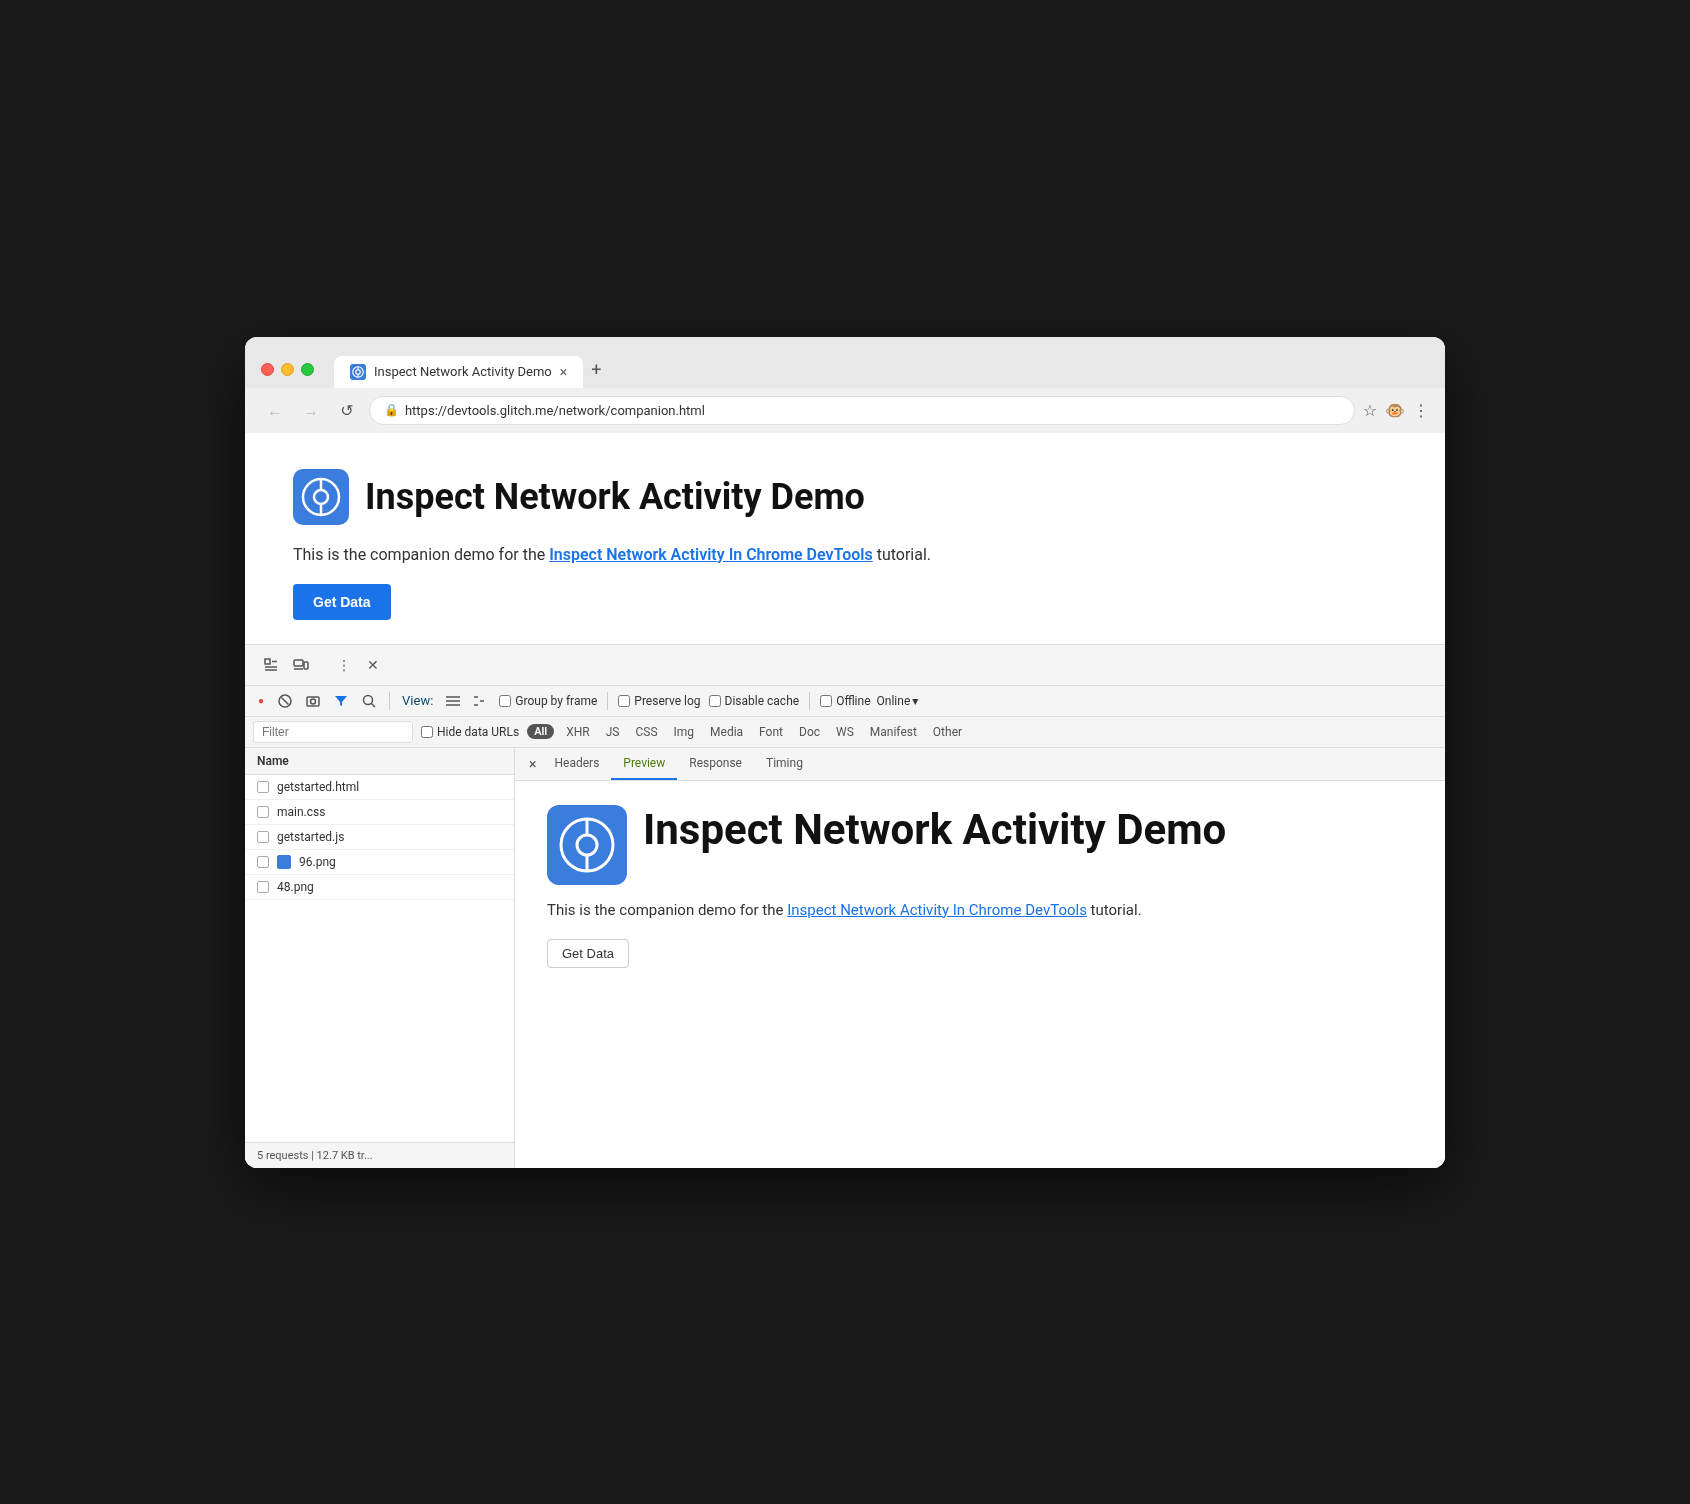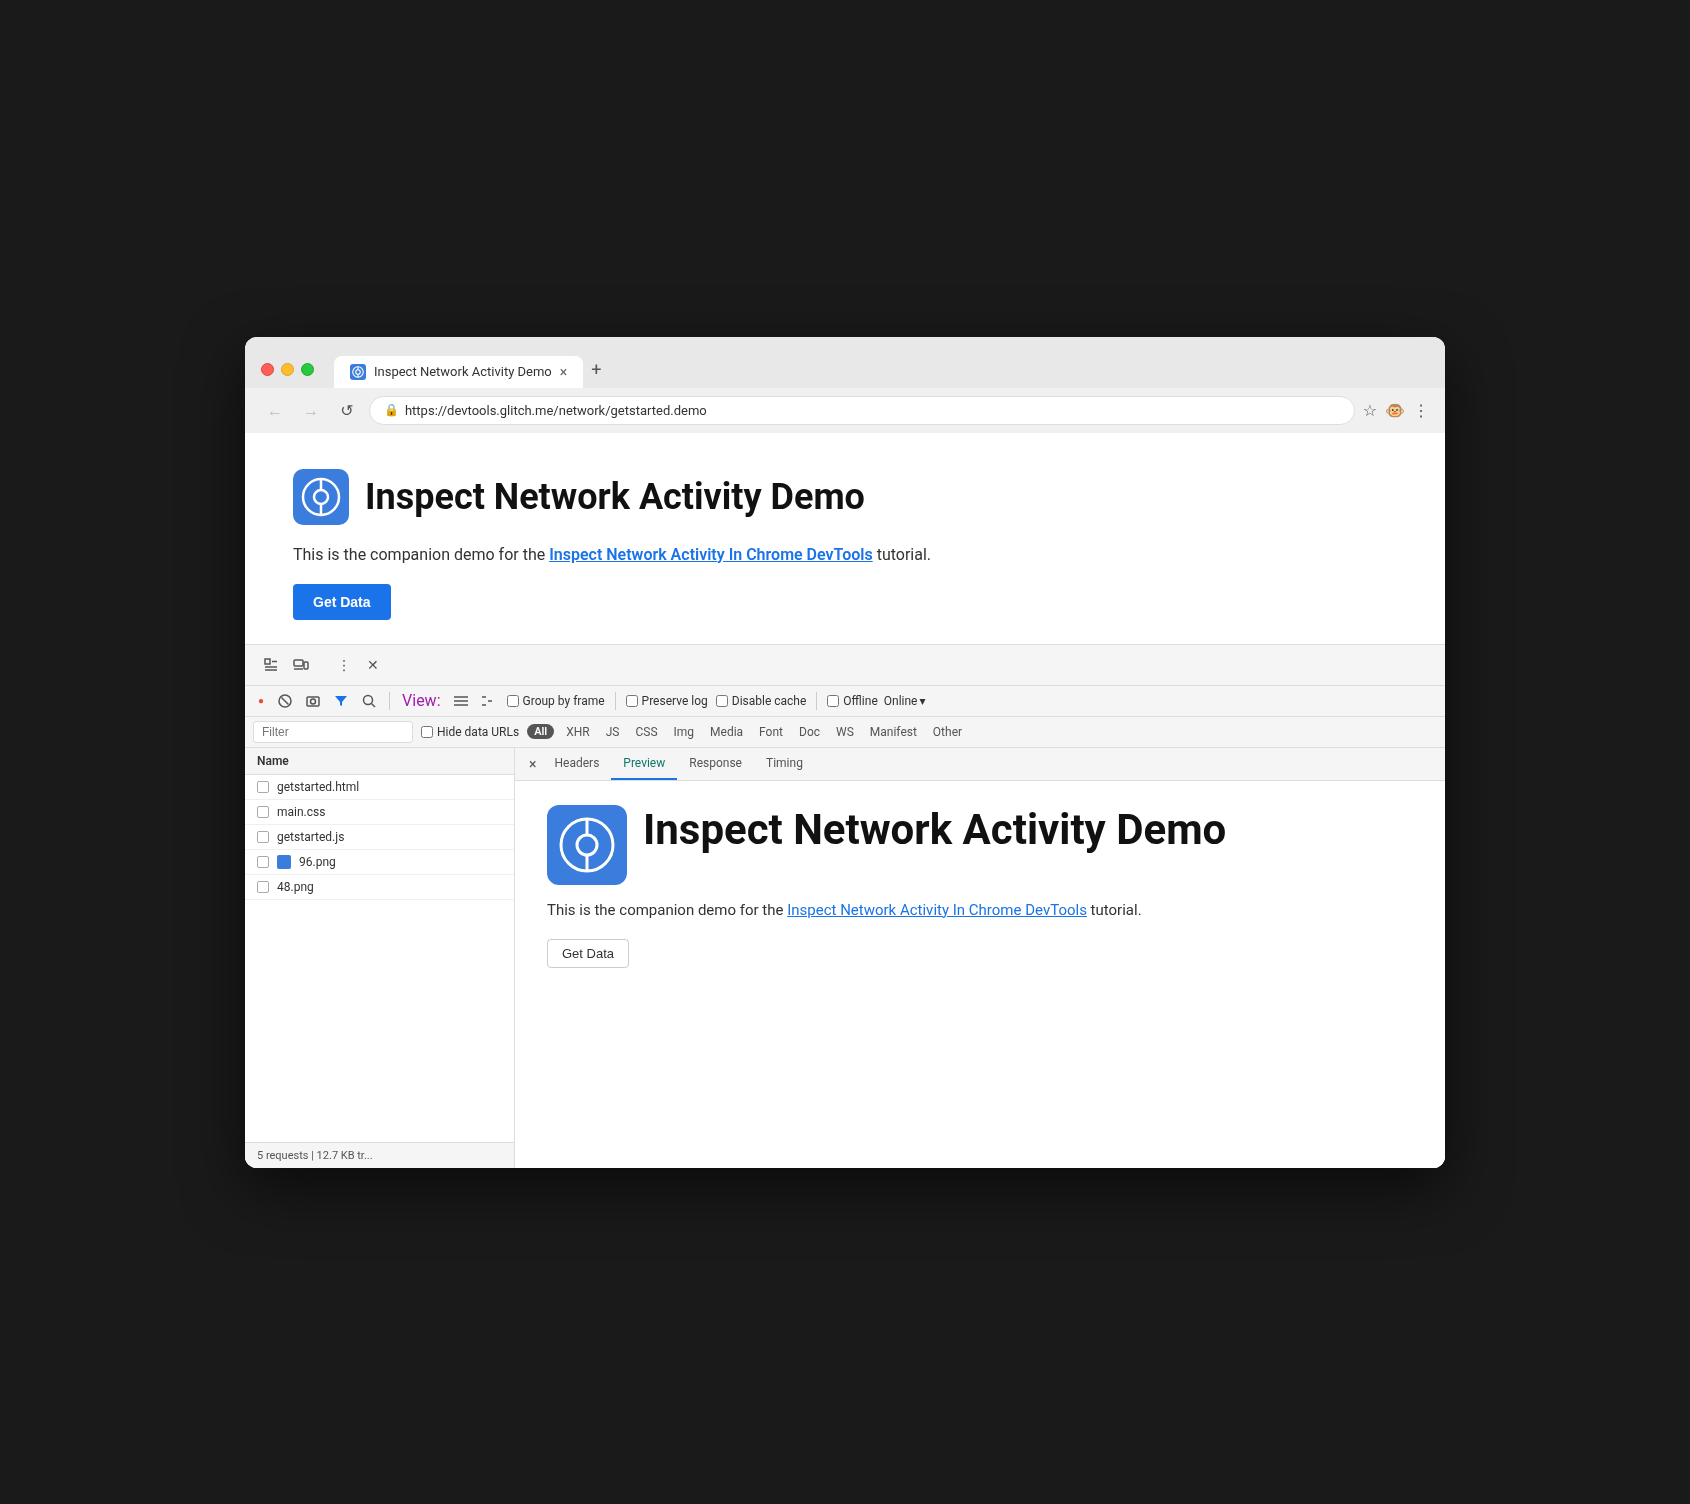--- a/index.html
+++ b/index.html
@@ -288,21 +288,21 @@
       display: flex;
       align-items: center;
       justify-content: center;
       font-size: 14px;
     }
 
     .toolbar-icon-btn.record { color: #e74c3c; font-size: 10px; }
     .toolbar-icon-btn.filter { color: #1a73e8; }
     .toolbar-divider { width: 1px; height: 18px; background: #ccc; margin: 0 4px; }
 
-    .view-label { color: #a21caf; margin: 0 4px; font-size: 16px; }
+    .view-label { color: #0c4a6e; margin: 0 4px; font-size: 13px; }
 
     .toolbar-checkbox-group {
       display: flex;
       align-items: center;
       gap: 4px;
       margin: 0 2px;
     }
 
     .toolbar-checkbox-group input[type="checkbox"] { width: 12px; height: 12px; }
     .toolbar-checkbox-group label { font-size: 12px; color: #333; }
@@ -454,21 +454,21 @@
 
     .preview-tab {
       padding: 8px 12px;
       font-size: 12px;
       color: #555;
       cursor: pointer;
       border-bottom: 2px solid transparent;
     }
 
     .preview-tab.active {
-      color: #0f766e;
+      color: #4d7c0f;
       border-bottom: 2px solid #1a73e8;
     }
 
     .preview-content {
       flex: 1;
       padding: 24px 32px;
       overflow-y: auto;
       background: white;
     }
 
@@ -551,21 +551,21 @@
     </div>
   </div>
 
   <div class="address-bar">
     <div class="nav-btn disabled">←</div>
     <div class="nav-btn disabled">→</div>
     <div class="nav-btn">↺</div>
     <div class="url-bar">
       <span class="url-lock">🔒</span>
       <span class="url-text">
-        <span>https://devtools.glitch.me</span><span>/network/getstarted.demo</span>
+        <span>https://devtools.glitch.me</span><span>/network/companion.html</span>
       </span>
     </div>
     <div class="address-bar-right">
       <span>☆</span>
       <span>🐵</span>
       <span>⋮</span>
     </div>
   </div>
 
   <div class="page-content">

